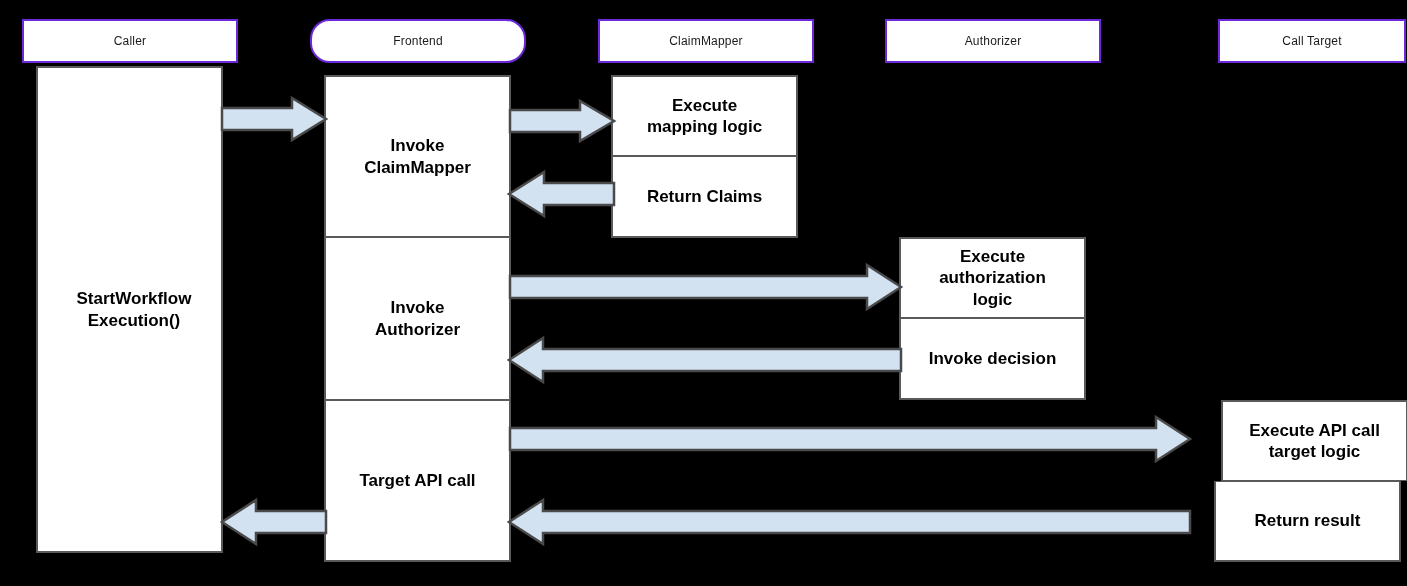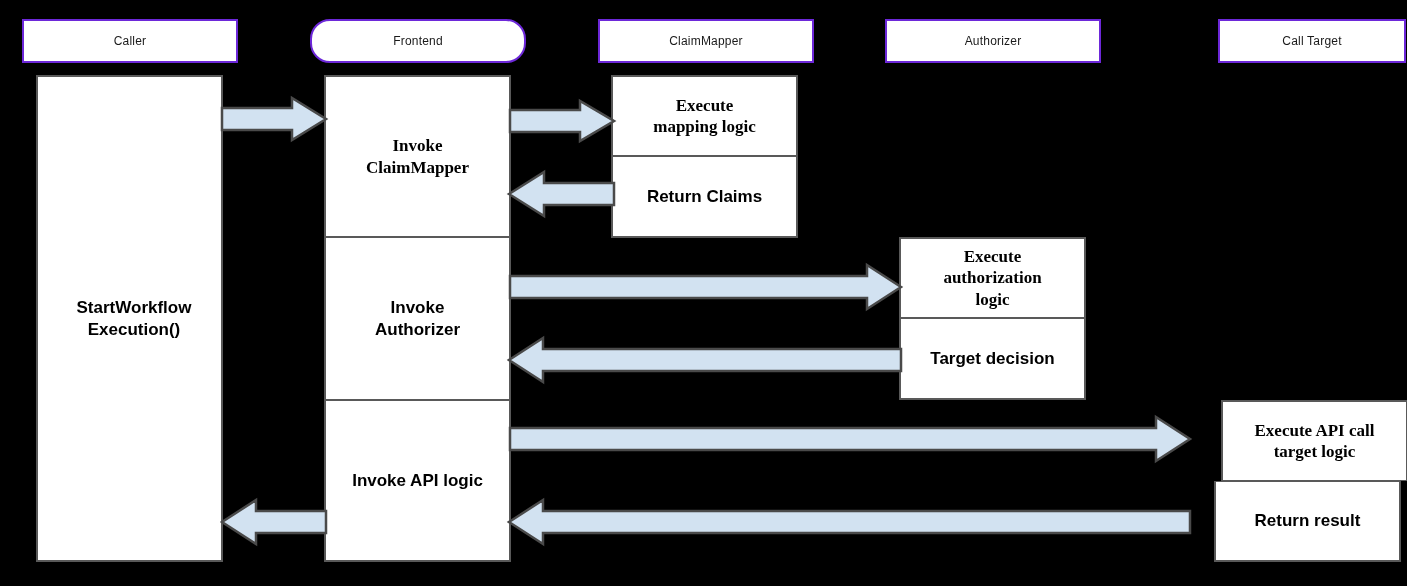--- a/index.html
+++ b/index.html
@@ -38,21 +38,20 @@
     justify-content: center;
     text-align: center;
     color: #000000;
     font-size: 17px;
     font-weight: bold;
     line-height: 1.25;
     padding: 2px 6px;
   }
   .act-box.stack-top {
     border-bottom-width: 1px;
-    font-family: Liberation Serif, serif;
   }
   .act-box.stack-mid {
     border-top-width: 1px;
     border-bottom-width: 1px;
   }
   .act-box.stack-bottom {
     border-top-width: 1px;
     text-align: right;
   }
   .arrow {
@@ -79,46 +78,46 @@
   <div class="lane-header" style="left:598px; top:19px; width:216px; height:44px;">
     <span>ClaimMapper</span>
   </div>
   <div class="lane-header" style="left:885px; top:19px; width:216px; height:44px;">
     <span>Authorizer</span>
   </div>
   <div class="lane-header" style="left:1172px; top:19px; width:188px; height:44px;margin-left:46px;">
     <span>Call Target</span>
   </div>
 
-  <div class="act-box" style="left:36px; top:75px; width:187px; height:487px;padding-left:15px;">
+  <div class="act-box" style="left:36px; top:66px; width:187px; height:487px;padding-left:15px;">
     <span>StartWorkflow<br>Execution()</span>
   </div>
 
   <div class="act-box stack-top" style="left:324px; top:75px; width:187px; height:162px;">
     <span>Invoke<br>ClaimMapper</span>
   </div>
   <div class="act-box stack-mid" style="left:324px; top:237px; width:187px; height:163px;">
     <span>Invoke<br>Authorizer</span>
   </div>
   <div class="act-box stack-bottom" style="left:324px; top:400px; width:187px; height:162px;">
-    <span>Invoke API logic</span>
+    <span>Target API call</span>
   </div>
 
   <div class="act-box stack-top" style="left:611px; top:75px; width:187px; height:81px;">
     <span>Execute<br>mapping logic</span>
   </div>
   <div class="act-box stack-bottom" style="left:611px; top:156px; width:187px; height:82px;">
     <span>Return Claims</span>
   </div>
 
   <div class="act-box stack-top" style="left:899px; top:237px; width:187px; height:81px;">
     <span>Execute<br>authorization<br>logic</span>
   </div>
   <div class="act-box stack-bottom" style="left:899px; top:318px; width:187px; height:82px;">
-    <span>Target decision</span>
+    <span>Invoke decision</span>
   </div>
 
   <div class="act-box stack-top" style="left:1187px; top:400px; width:187px; height:81px;margin-left:34px;">
     <span>Execute API call<br>target logic</span>
   </div>
   <div class="act-box stack-bottom" style="left:1214px; top:481px; width:187px; height:81px;">
     <span>Return result</span>
   </div>
 
   <div class="arrow" style="left:222px; top:98px; width:104px; height:42px;">

